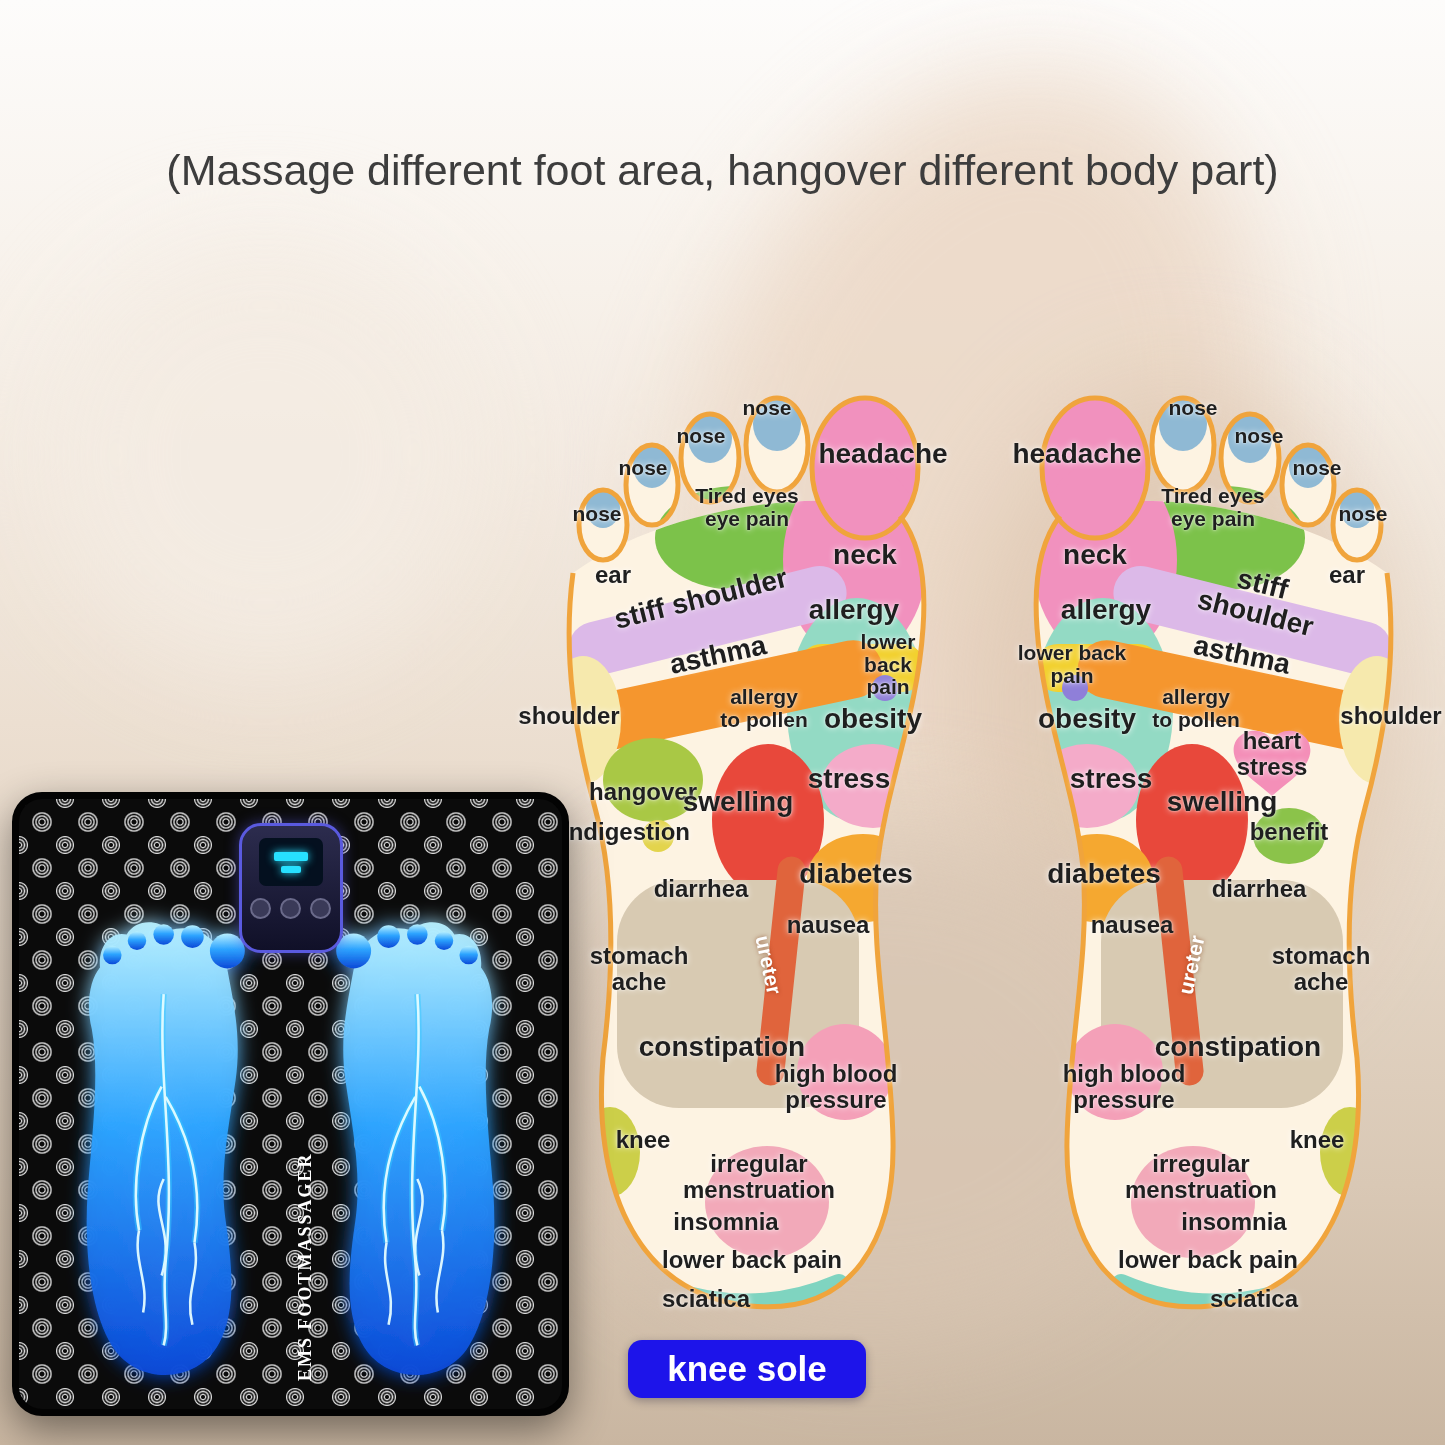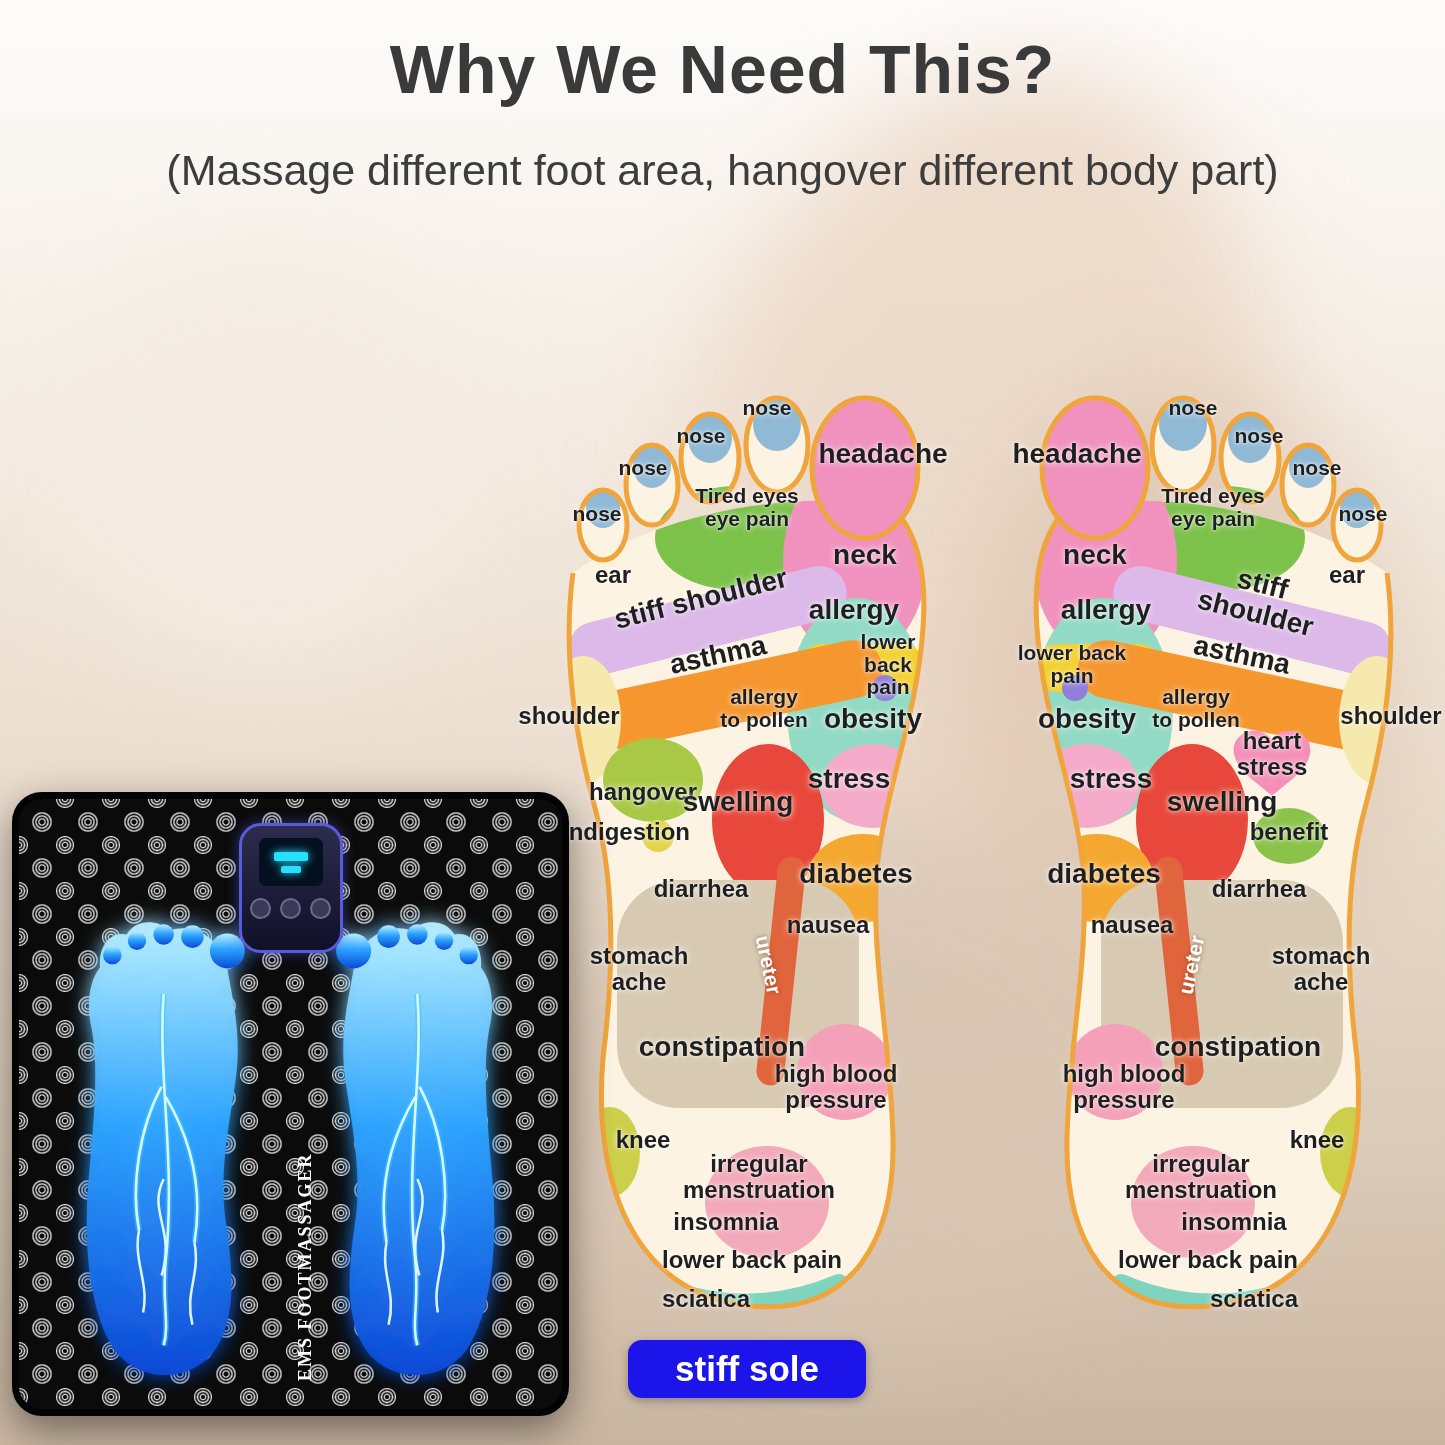--- a/index.html
+++ b/index.html
@@ -56,21 +56,20 @@
 </head>
 <body>
 
 <div class="stage">
   <div class="bg"></div>
   <div class="blob b1"></div>
   <div class="blob b2"></div>
   <div class="blob b3"></div>
   <div class="blob b4"></div>
 
-  <div class="title">Why We Need This?</div>
   <div class="subtitle">(Massage different foot area, hangover different body part)</div>
 
   <div class="foot" id="foot-left">
     <svg width="420" height="945" viewBox="0 0 420 945">
       <defs>
         <clipPath id="clipL">
           <path d="M18,185 C8,260 18,340 40,420 C62,500 58,590 48,670 C38,790 75,905 195,918 C300,928 340,848 338,752 C336,655 315,565 322,480 C330,400 362,330 368,240 C372,185 362,150 345,128 C300,98 120,110 18,185 Z"></path>
           <ellipse cx="310" cy="80" rx="53" ry="70"></ellipse>
           <ellipse cx="222" cy="57" rx="31" ry="47"></ellipse>
           <ellipse cx="155" cy="70" rx="29" ry="44"></ellipse>
@@ -305,14 +304,14 @@
       </div>
       <div class="ctrl-btns">
         <div class="cbtn"></div>
         <div class="cbtn"></div>
         <div class="cbtn"></div>
       </div>
     </div>
     <div class="brand">EMS FOOTMASSAGER</div>
   </div>
 
-  <div class="sole-btn" id="btn-left">stiff sole</div>
+  <div class="sole-btn" id="btn-left">knee sole</div>
 </div>
 
 </body></html>

